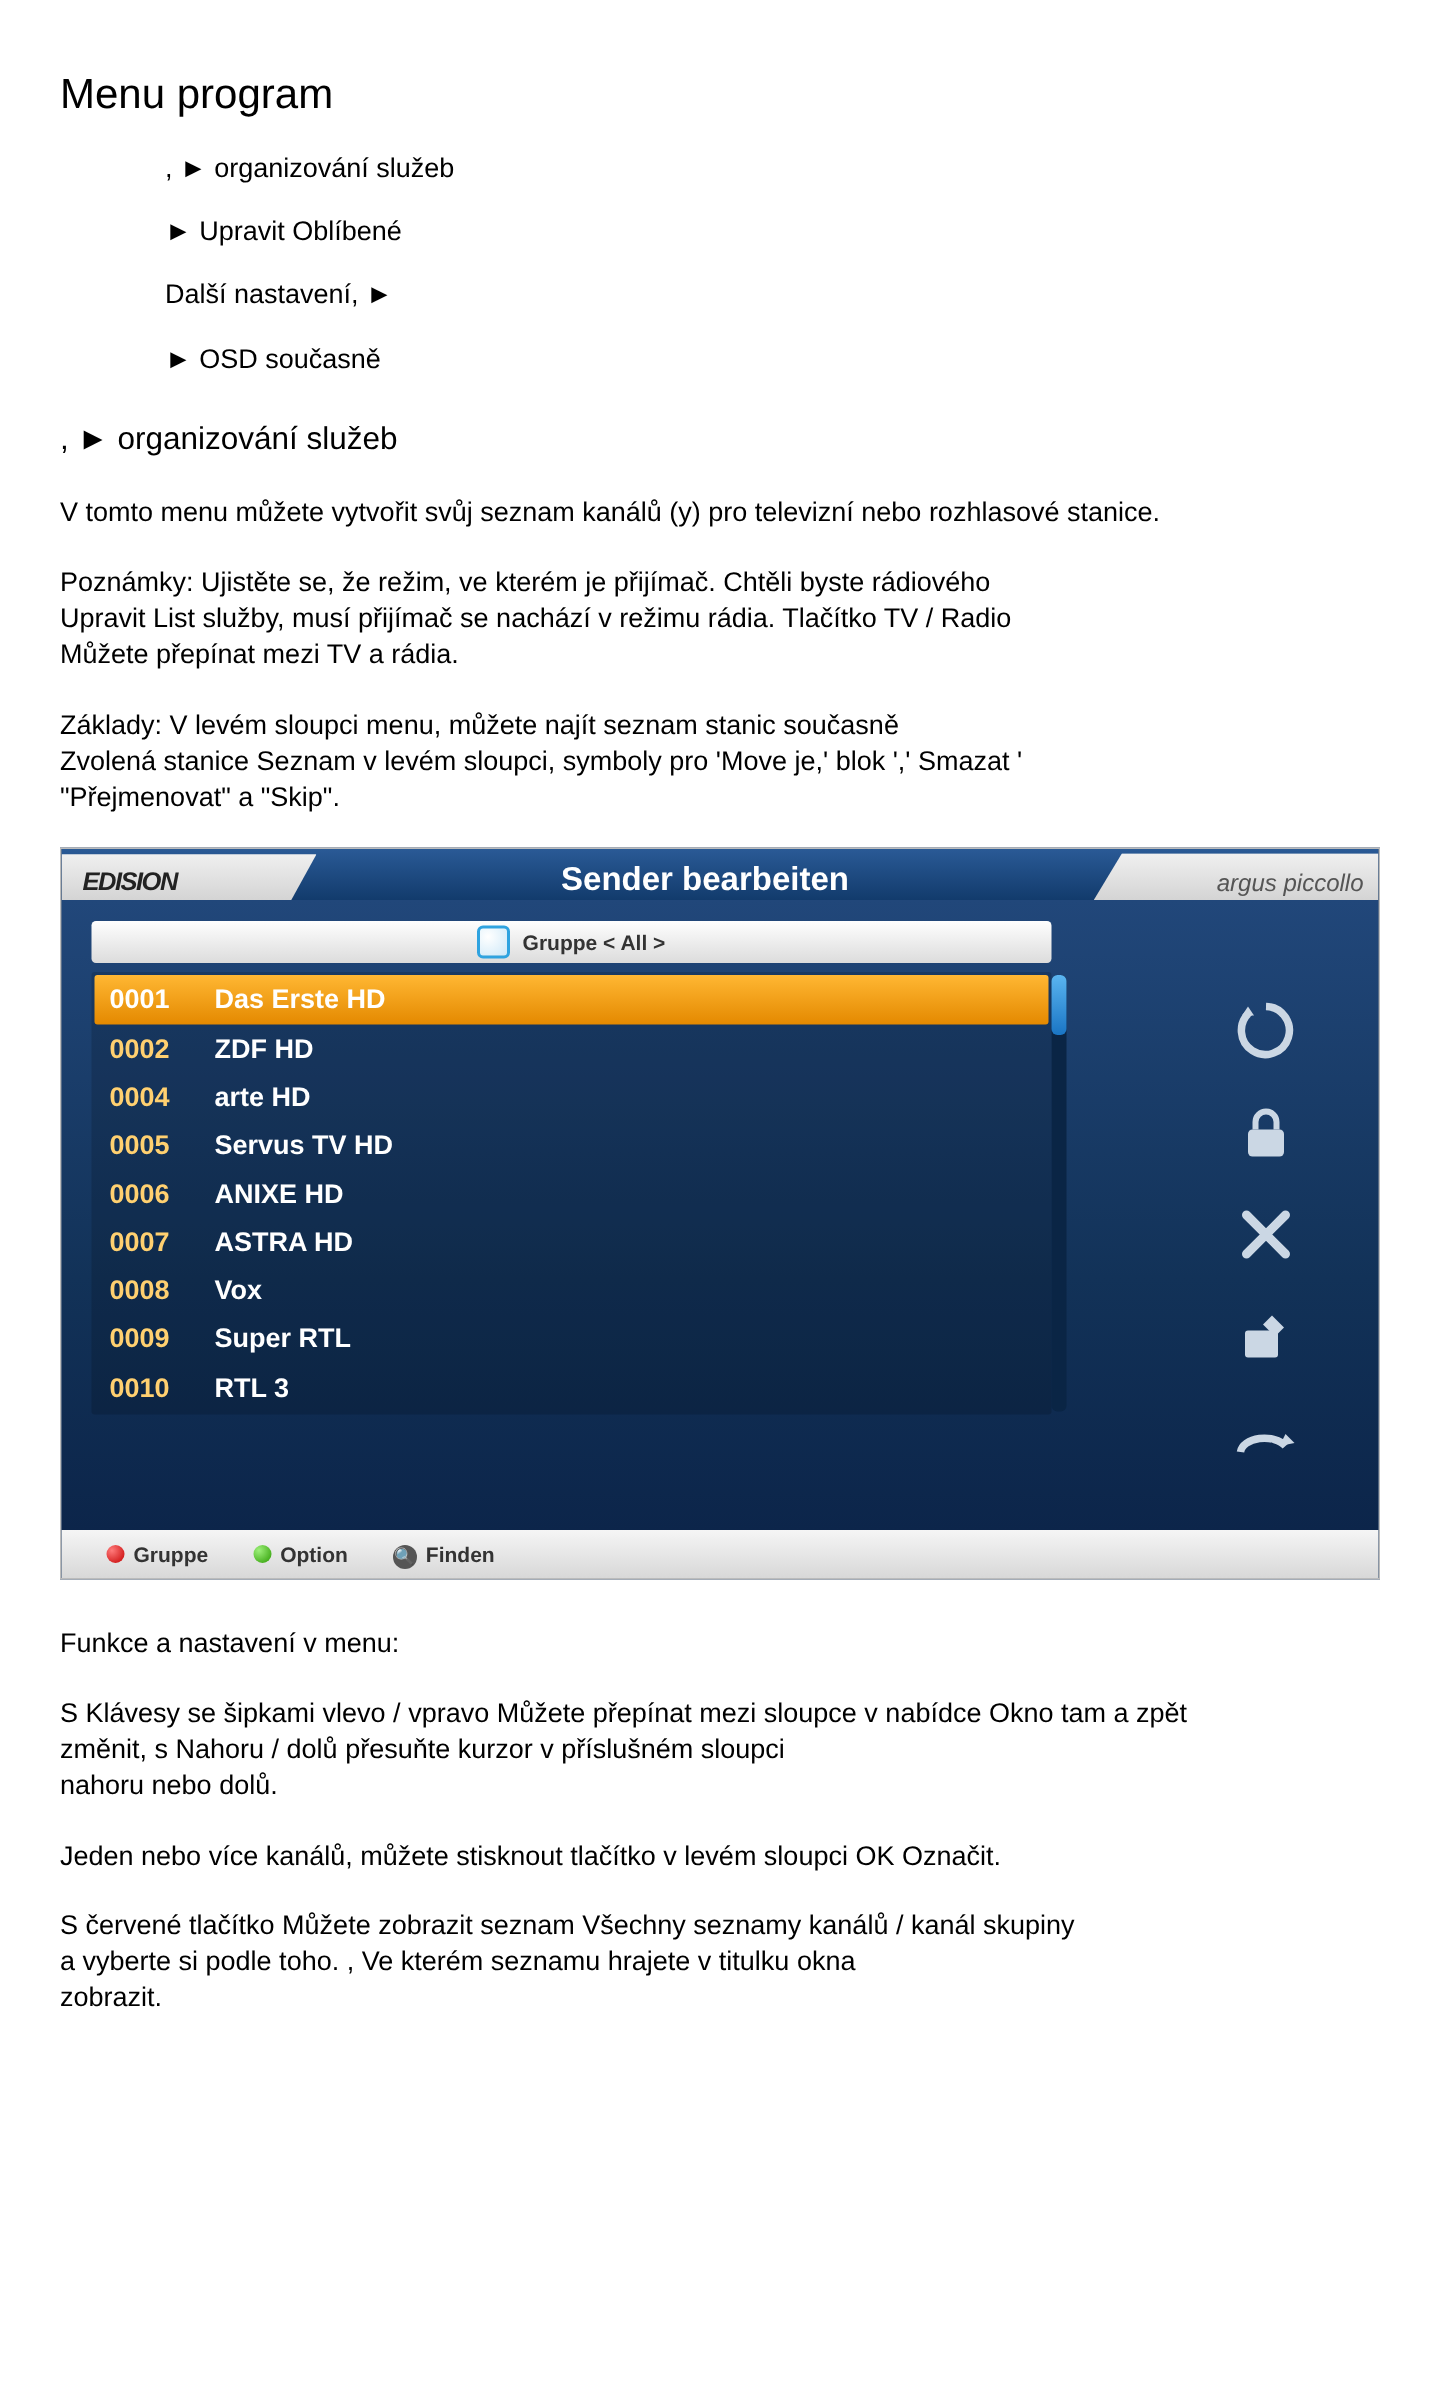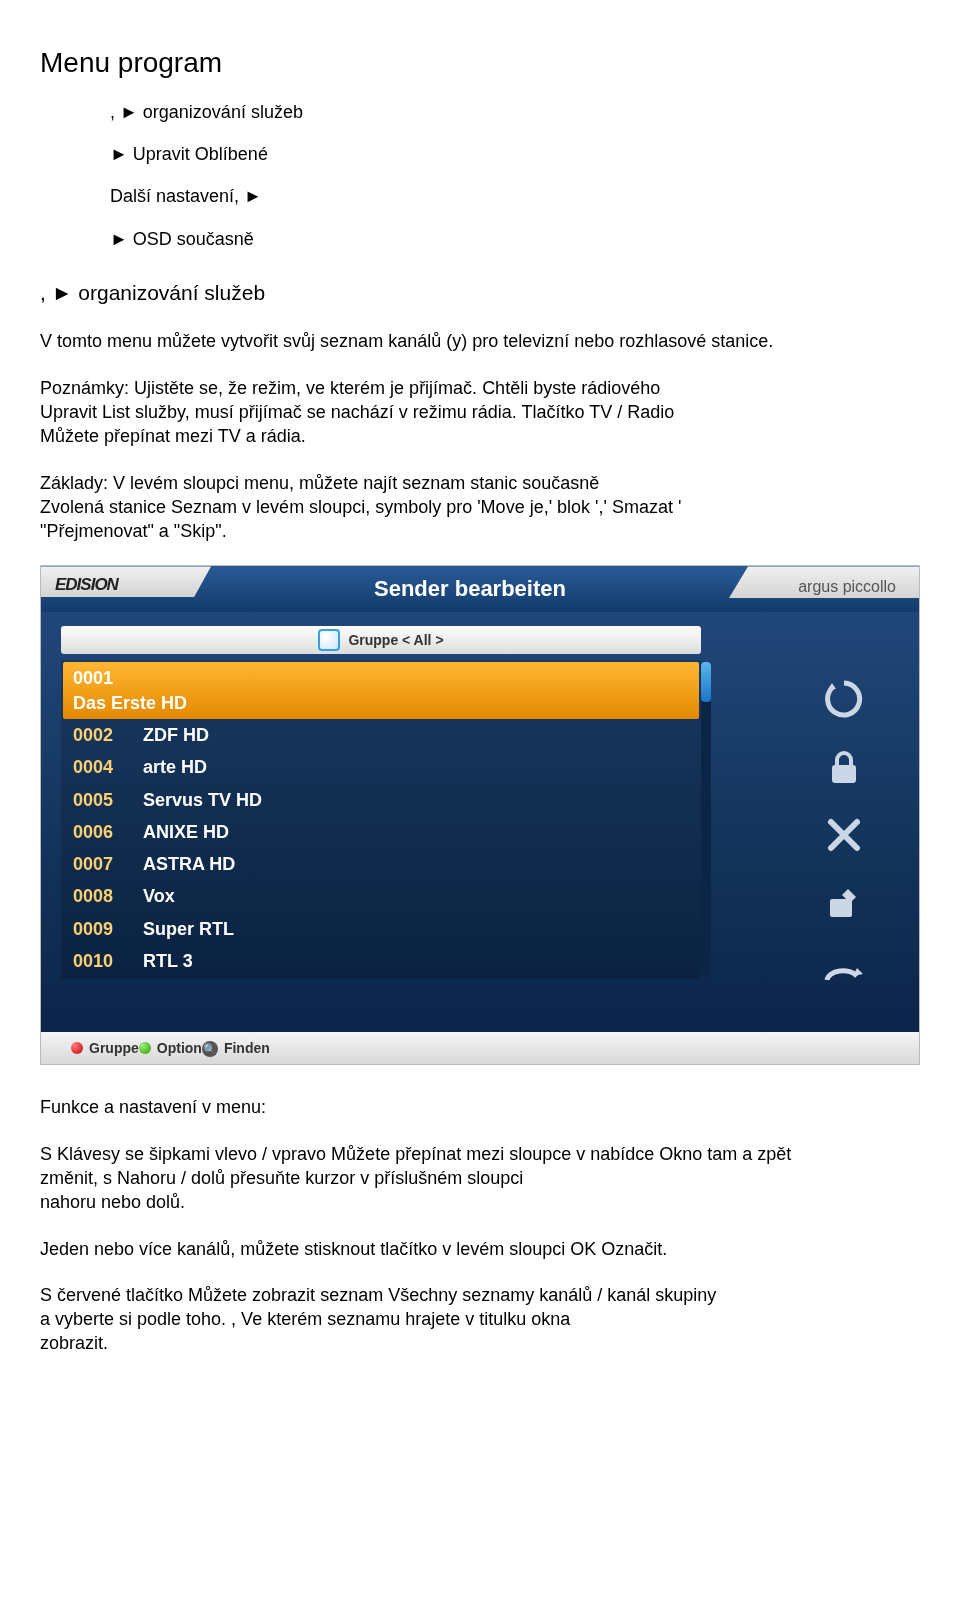--- a/index.html
+++ b/index.html
@@ -21,22 +21,22 @@
   .device-shot {
     width: 880px;
     margin: 10px 0 30px 0;
     border: 1px solid #bbb;
     background: #1c3d66;
     font-family: Arial, sans-serif;
     overflow: hidden;
   }
   .device-header {
     display: flex;
-    align-items: flex-start;
-    height: 46px;
+    align-items: flex-end;
+    height: 34px;
     background: linear-gradient(#2a5a96, #123b6c);
   }
   .brand-chip {
     background: linear-gradient(#f0f0f0,#d4d4d4);
     color: #222;
     font-weight: 900;
     font-style: italic;
     letter-spacing: -1px;
     padding: 8px 12px 0 14px;
     width: 170px;
@@ -48,22 +48,23 @@
     text-align: center;
     color: #fff;
     font-weight: bold;
     font-size: 22px;
     padding-top: 8px;
   }
   .model-chip {
     width: 190px;
     background: linear-gradient(#f0f0f0,#d4d4d4);
     color: #555;
+    font-style: italic;
     font-size: 16px;
-    padding: 10px 23px 0 24px;
+    padding: 10px 10px 0 24px;
     clip-path: polygon(10% 0, 100% 0, 100% 100%, 0 100%);
     text-align: right;
   }
   .device-body {
     display: flex;
     padding: 14px 10px 10px 20px;
     min-height: 420px;
     background: linear-gradient(#21477a, #123258 60%, #0c254a);
     position: relative;
   }
@@ -99,21 +100,20 @@
   .channel-row {
     display: flex;
     padding: 4px 10px;
     font-size: 18px;
     font-weight: bold;
     color: #fff;
   }
   .channel-row.selected {
     background: linear-gradient(#ffb733,#e48900);
     border-radius: 2px;
-    flex-direction: column;
   }
   .ch-num { width: 70px; color: #ffd070; font-weight: bold; }
   .channel-row.selected .ch-num { color: #fff; }
   .scroll-track {
     position: absolute;
     right: -10px; top: 2px; bottom: 2px;
     width: 10px;
     background: #0a2545;
     border-radius: 4px;
   }
@@ -136,20 +136,21 @@
     width: 46px; height: 46px;
     color: #cbd7e4;
     display: flex;
     align-items: center;
     justify-content: center;
     font-size: 38px;
   }
   .device-footer {
     display: flex;
     align-items: center;
+    gap: 30px;
     background: linear-gradient(#f5f5f5,#d8d8d8);
     height: 32px;
     padding: 0 30px;
     font-size: 14px;
     font-weight: bold;
     color: #333;
   }
   .fdot { width: 12px; height: 12px; border-radius: 50%; display: inline-block; margin-right: 6px; vertical-align: -1px; }
   .fdot.red { background: radial-gradient(circle at 30% 30%, #ff7a7a, #c40000); }
   .fdot.green { background: radial-gradient(circle at 30% 30%, #9df07a, #2a9a00); }

